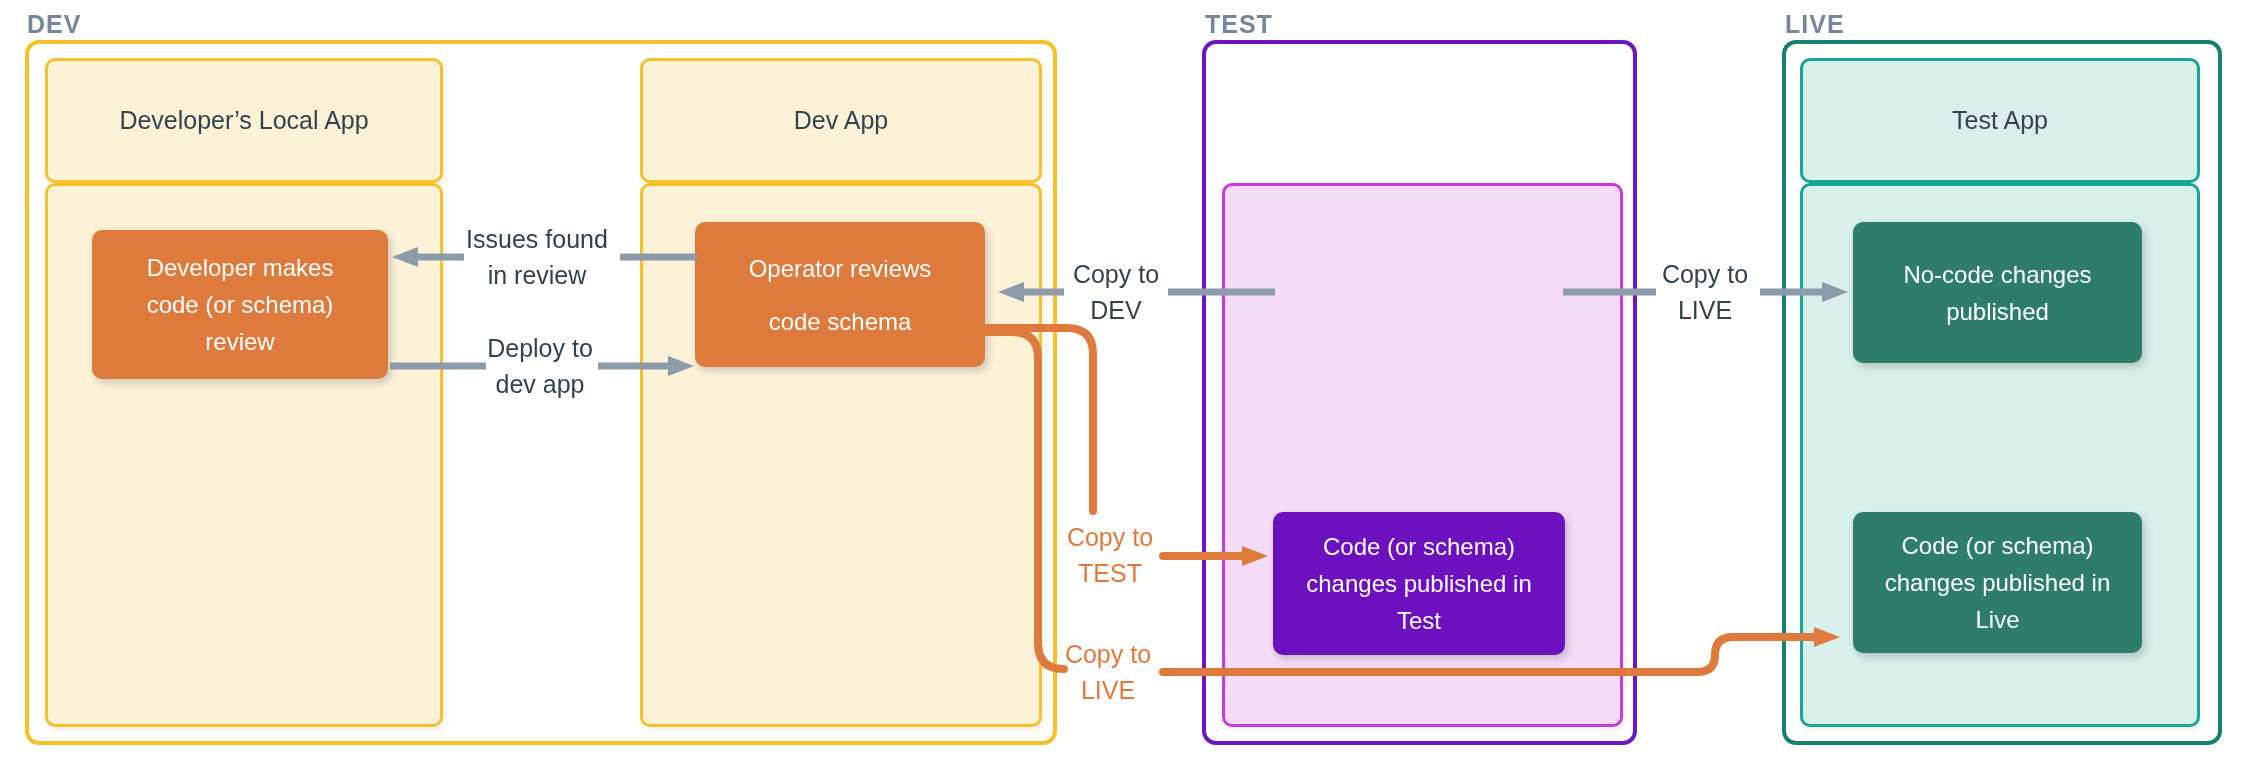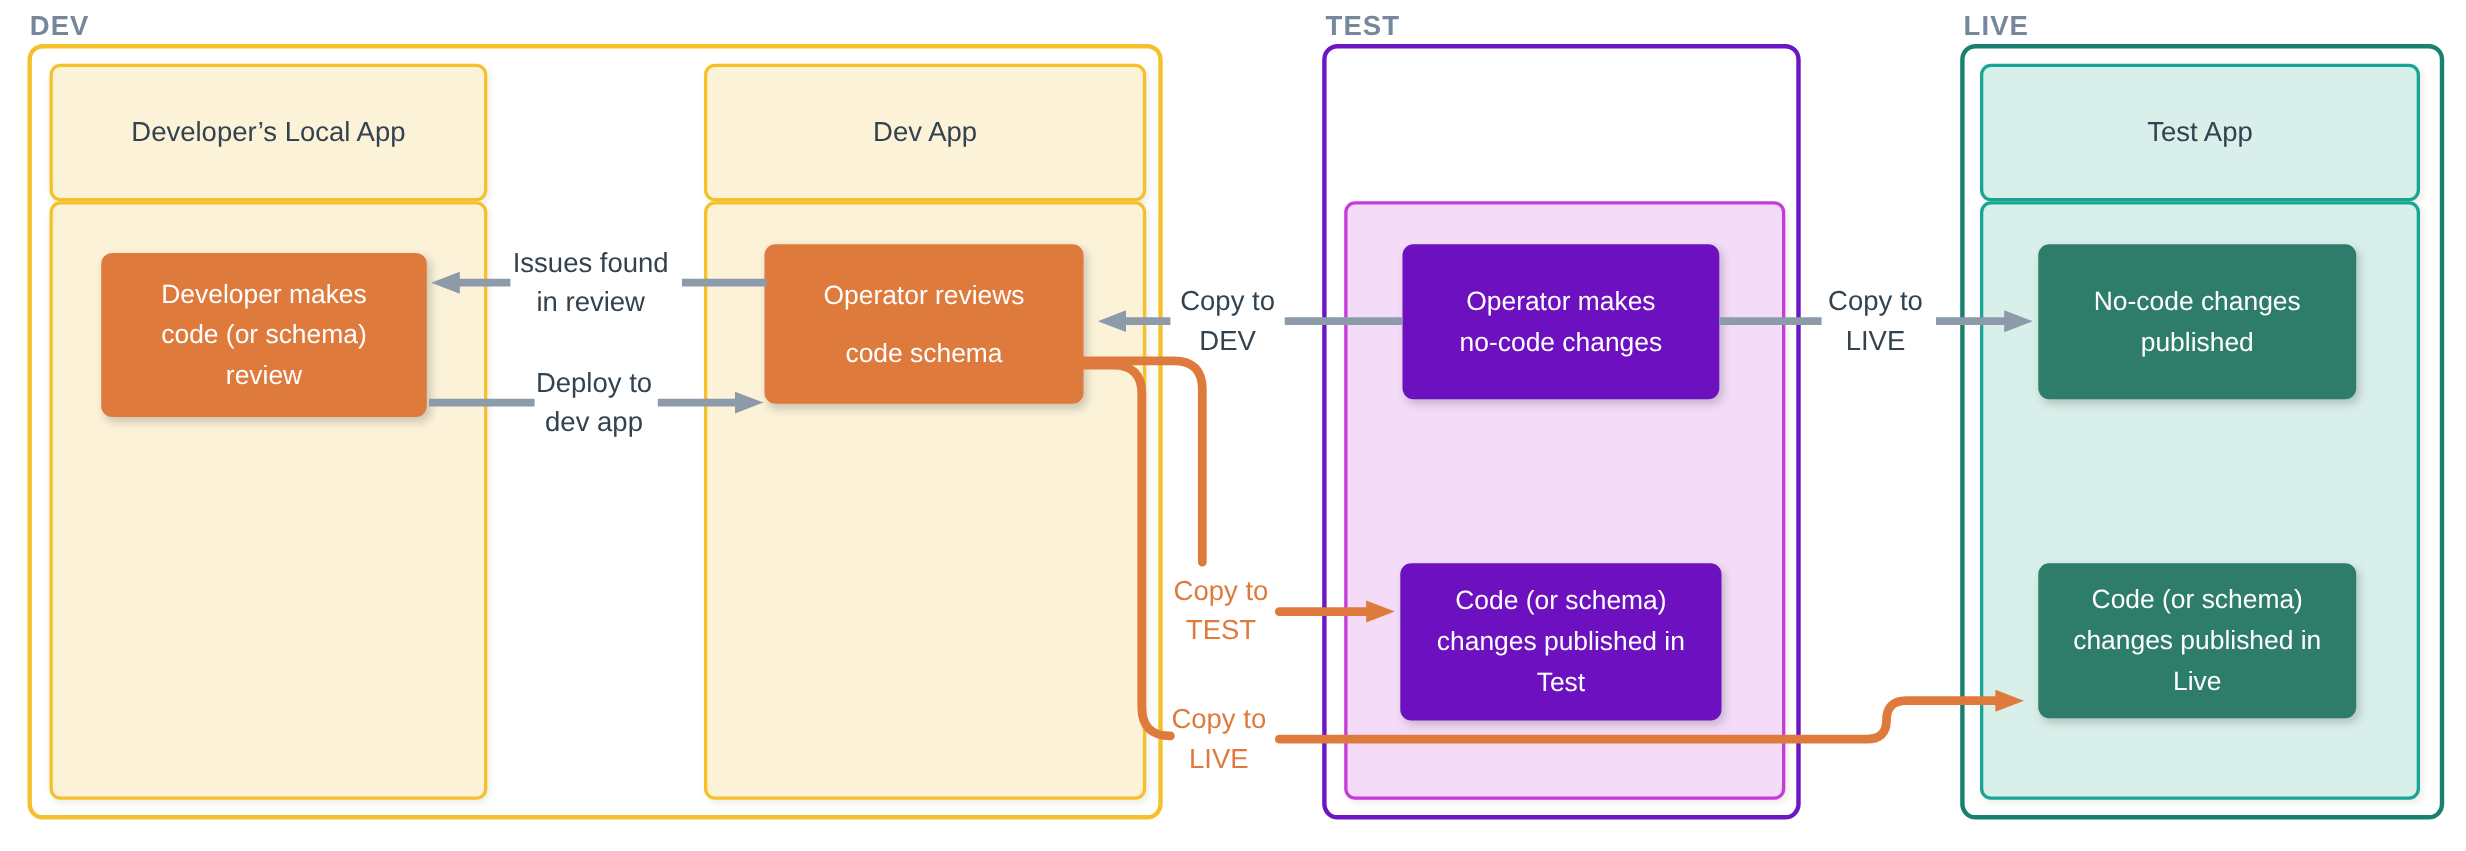--- a/index.html
+++ b/index.html
@@ -107,24 +107,20 @@
     <div class="ln">Developer makes</div>
     <div class="ln">code (or schema)</div>
     <div class="ln">review</div>
   </div>
 
   <div class="node n-orange" style="left:695px;top:222px;width:290px;height:145px;gap:16px;">
     <div class="ln">Operator reviews</div>
     <div class="ln">code schema</div>
   </div>
 
-  <div class="node n-purple" style="left:1275px;top:222px;width:288px;height:141px;">
-    <div class="ln">Operator makes</div>
-    <div class="ln">no-code changes</div>
-  </div>
 
   <div class="node n-purple" style="left:1273px;top:512px;width:292px;height:143px;">
     <div class="ln">Code (or schema)</div>
     <div class="ln">changes published in</div>
     <div class="ln">Test</div>
   </div>
 
   <div class="node n-teal" style="left:1853px;top:222px;width:289px;height:141px;">
     <div class="ln">No-code changes</div>
     <div class="ln">published</div>

